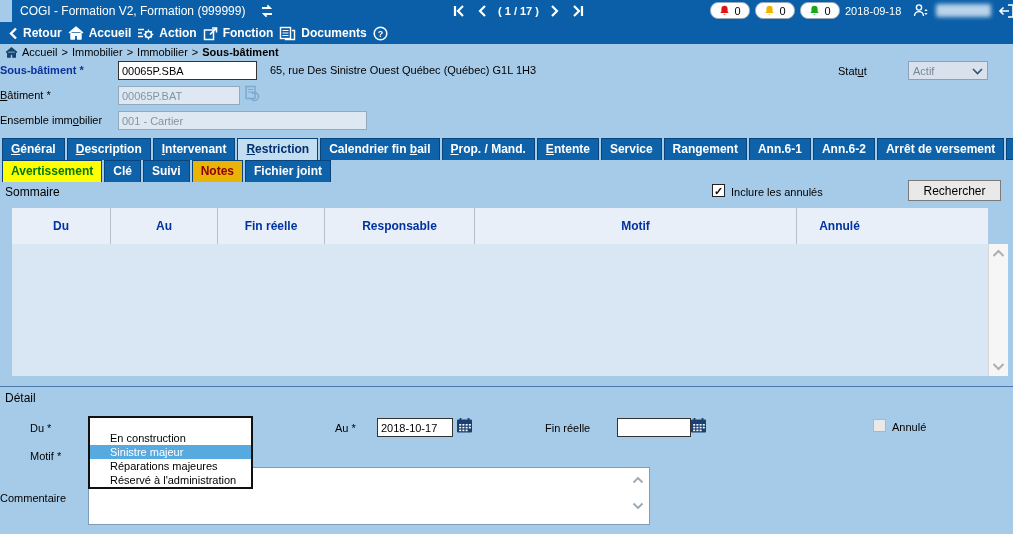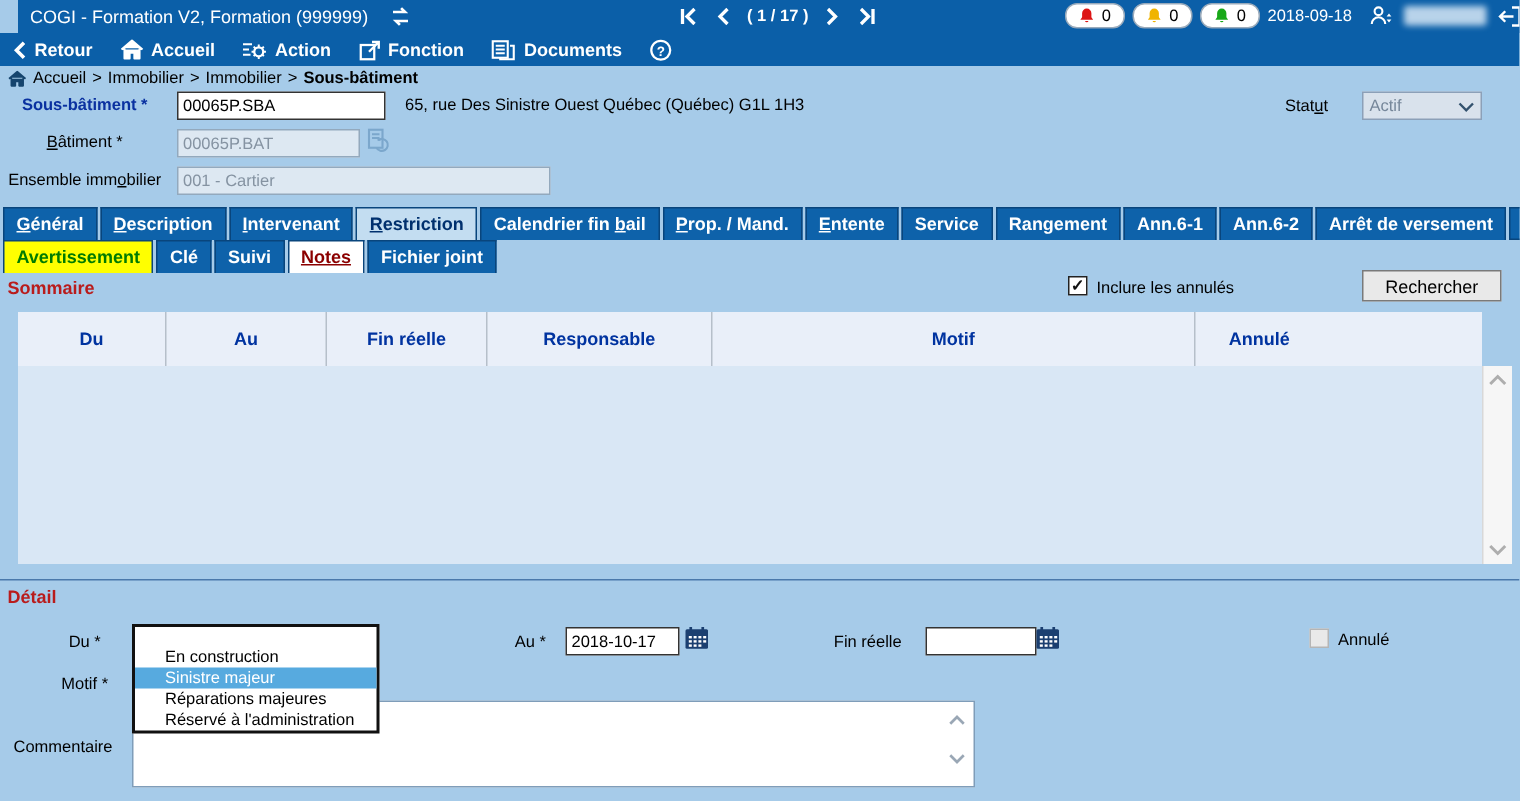--- a/index.html
+++ b/index.html
@@ -6,55 +6,55 @@
   body{
     width:1013px;height:534px;position:relative;overflow:hidden;
     background:#a6cbe9;color:#000;
     font-family:"Liberation Sans",sans-serif;font-size:11px;
   }
   .abs{position:absolute;}
   svg{display:block;}
 
   
   .topbar{left:12px;top:0;width:1013px;height:22px;background:#0b5fa8;}
-  .toolbar{left:0;top:22px;width:1013px;height:22px;background:#0b5fa8;display:flex;align-items:center;gap:18px;padding-left:8px;box-sizing:border-box;}
+  .toolbar{left:0;top:22px;width:1013px;height:22px;background:#0b5fa8;display:flex;align-items:center;gap:6px;padding-left:8px;box-sizing:border-box;}
   .topbar .title{position:absolute;left:8px;top:4px;color:#fff;font-size:12px;}
   .refresh{position:absolute;left:247px;top:3px;cursor:pointer;}
   .pager{position:absolute;left:441px;top:0;height:22px;display:flex;align-items:center;gap:11px;color:#fff;font-weight:bold;font-size:11px;}
   .badges{position:absolute;left:698px;top:2px;display:flex;gap:5px;}
   .badge{width:40px;height:17px;background:#fff;border:1px solid #9ab;border-radius:8px;display:flex;align-items:center;justify-content:center;gap:4px;font-size:11px;color:#000;box-sizing:border-box;}
   .dateTxt{position:absolute;left:833px;top:5px;color:#fff;font-size:11px;}
   .personIco{position:absolute;left:900px;top:2px;}
   .userBlur{position:absolute;left:924px;top:4px;width:55px;height:13px;background:rgba(215,232,246,.85);border-radius:2px;filter:blur(2px);}
   .exitIco{position:absolute;left:986px;top:2px;cursor:pointer;}
   .tbItem{display:flex;align-items:center;gap:5px;color:#fff;font-weight:bold;font-size:12px;cursor:pointer;}
 
   
   .crumbs{left:5px;top:46px;display:flex;align-items:center;gap:4px;font-size:11px;}
   .bc-item{cursor:pointer;}
   .bc-item.last{font-weight:bold;}
 
   
-  .lbl{position:absolute;height:17px;line-height:17px;text-align:center;}
+  .lbl{position:absolute;height:17px;line-height:17px;text-align:left;}
   .navyLbl{font-weight:bold;color:#0a31a0;}
   .inp{position:absolute;height:17px;border:1px solid #333;background:#fff;font-family:Liberation Sans, sans-serif;font-size:11px;padding:0 3px;box-sizing:content-box;}
   .inpDis{border:1px solid #93a9bd;background:#dde8f2;color:#8593a2;}
   .selDis{position:absolute;left:908px;top:61px;width:80px;height:19px;border:1px solid #8ca0b8;background:#d9e2ec;color:#76879a;line-height:19px;padding-left:4px;box-sizing:border-box;}
   .selDis svg{position:absolute;right:4px;top:6px;}
 
   
   .tabRow{position:absolute;left:2px;display:flex;gap:2px;}
   .tab{background:#0e62aa;color:#fff;font-weight:bold;font-size:12px;padding:3px 8px 4px;cursor:pointer;white-space:nowrap;border:1px solid #09457c;border-bottom:none;}
   .tab.active{background:#c3ddf1;color:#00306e;}
   .tab.warning{background:#ffff00;color:#007b00;}
-  .tab.notes{background:#ffffff;color:#8b0000;text-decoration:underline;}
+  .tab.notes{background:#eab308;color:#8b0000;}
   .tabSliver{position:absolute;left:1006px;top:138px;width:7px;height:20px;background:#0e62aa;border:1px solid #09457c;}
 
   
-  .secTitle{position:absolute;font-weight:bold;font-size:12px;color:#b91c1c;}
+  .secTitle{position:absolute;font-weight:normal;font-size:12px;color:#000000;}
   .cb{position:absolute;width:13px;height:13px;background:#fff;border:1px solid #222;text-align:center;line-height:12px;font-weight:bold;font-size:11px;color:#111;cursor:pointer;box-sizing:border-box;}
   .cb.dis{background:#e9e9e9;border-color:#b5b5b5;cursor:default;}
   .btn{position:absolute;left:908px;top:180px;width:93px;height:21px;background:#e9e9e9;border:1px solid #7a7a7a;font-family:"Liberation Sans",sans-serif;font-size:12px;color:#000;cursor:pointer;}
   .thead{position:absolute;left:12px;top:208px;width:976px;height:36px;display:flex;background:#e9eff9;}
   .th{display:flex;align-items:center;justify-content:center;color:#0033a0;font-weight:bold;font-size:12px;line-height:13px;border-left:1px solid #b6bfca;box-sizing:border-box;cursor:pointer;}
   .th:first-child{border-left:none;}
   .listBody{position:absolute;left:12px;top:244px;width:976px;height:132px;background:#d9e7f5;}
   .vScroll{position:absolute;left:988px;top:244px;width:20px;height:132px;background:#f6f6f6;border-left:1px solid #d8d8d8;box-sizing:border-box;}
   .vScroll .up{position:absolute;left:3px;top:5px;cursor:pointer;}
   .vScroll .down{position:absolute;left:3px;bottom:5px;cursor:pointer;}

